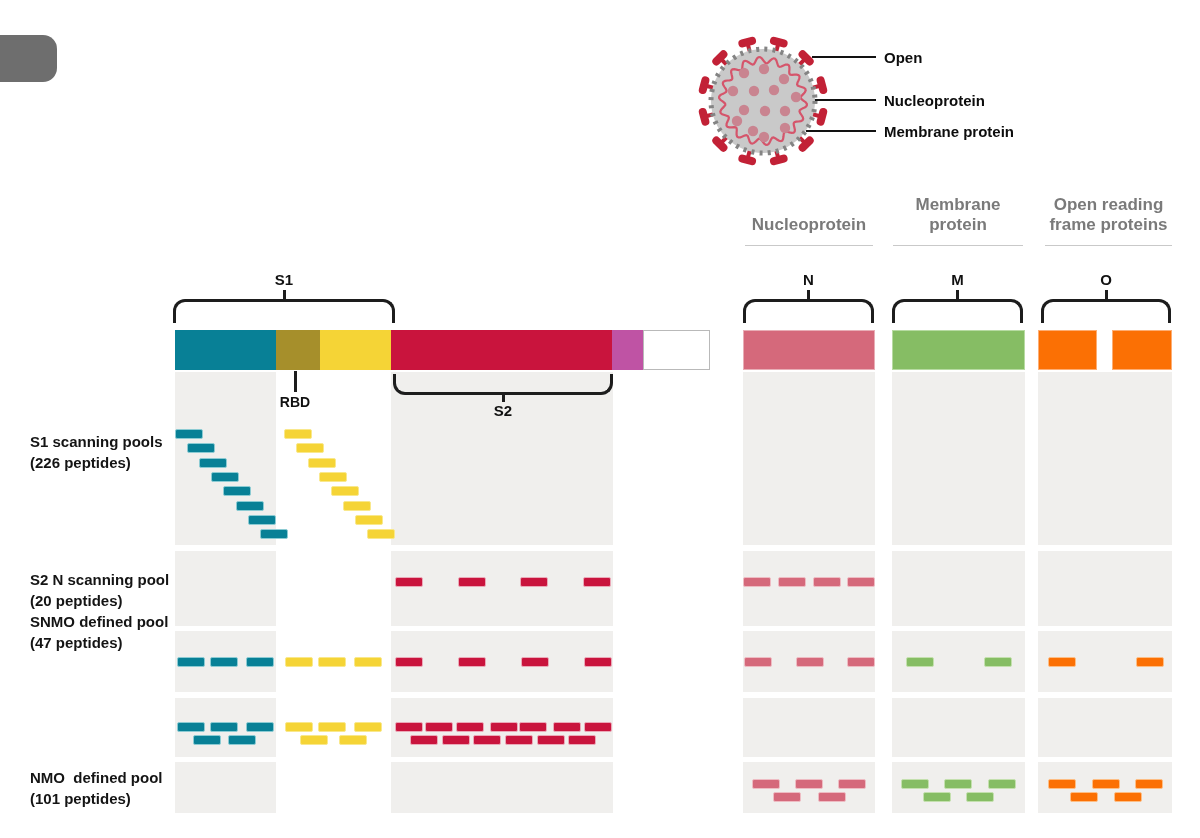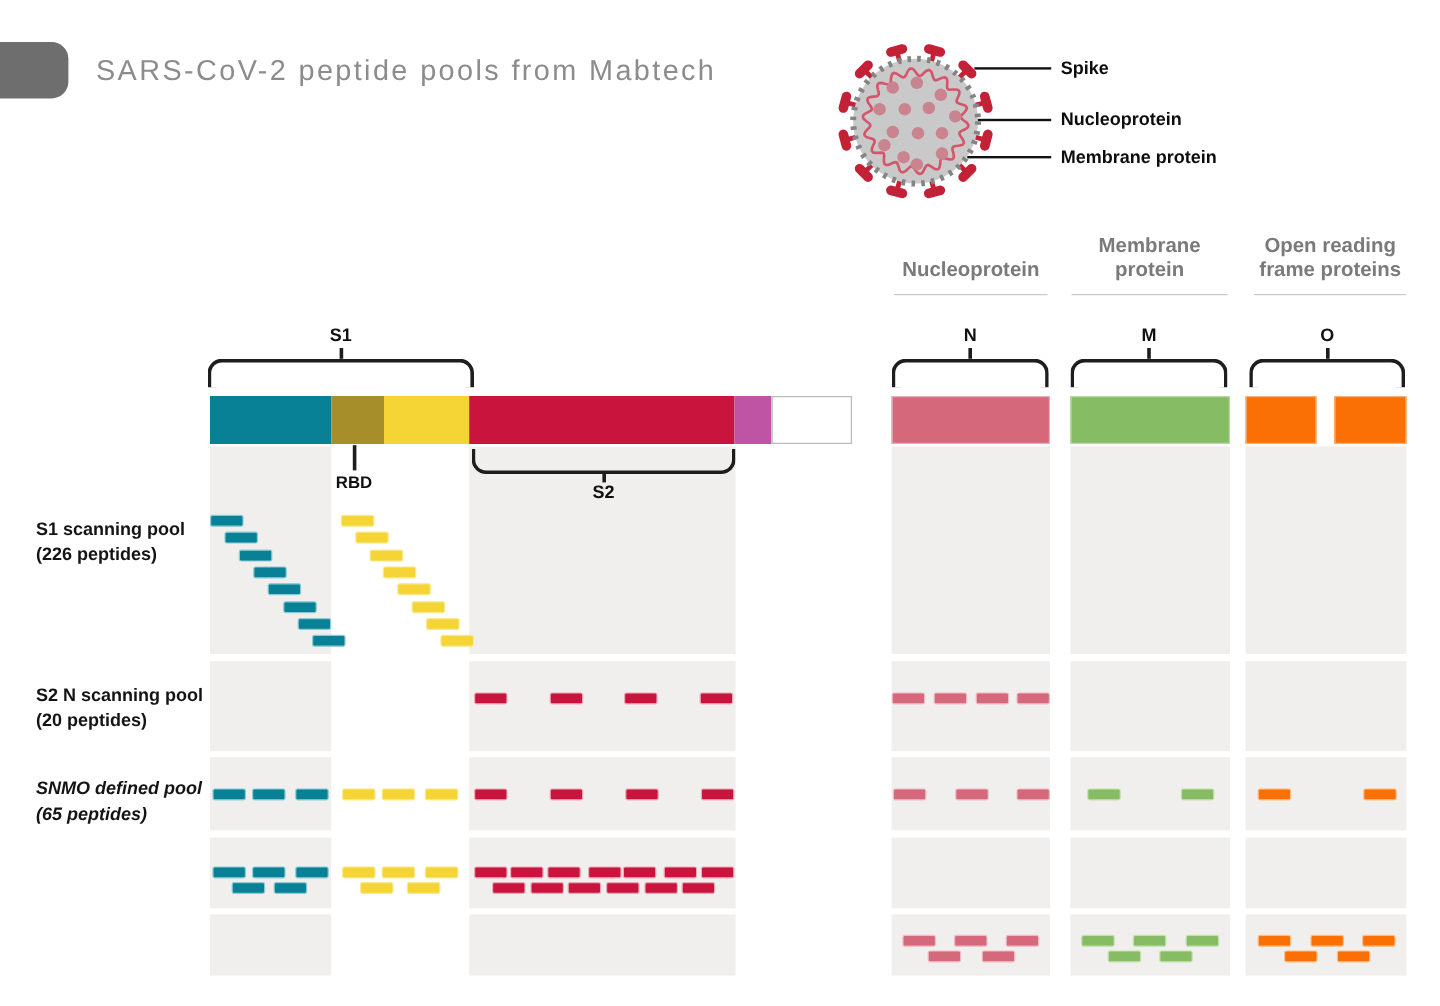--- a/index.html
+++ b/index.html
@@ -21,21 +21,20 @@
   .pep{width:28px;height:10px;border-radius:2px;box-sizing:border-box}
   .pool-label{left:30px;font-weight:bold;font-size:15px;line-height:21px;color:#141414;white-space:pre-wrap}
   .vline{height:2px;background:#121212}
   .vlabel{left:884px;transform:translateY(-50%);font-weight:bold;font-size:15px;color:#0d0d0d;white-space:nowrap}
 </style>
 </head>
 <body>
 
 <div class="stage">
   <div class="abs tab"></div>
-  <div class="abs title">SARS-CoV-2 peptide pools from Mabtech</div>
 <div class="abs band" style="left: 175px; top: 372px; width: 101px; height: 173px;"></div>
     <div class="abs band" style="left: 391px; top: 372px; width: 222px; height: 173px;"></div>
     <div class="abs band" style="left: 743px; top: 372px; width: 132px; height: 173px;"></div>
     <div class="abs band" style="left: 892px; top: 372px; width: 133px; height: 173px;"></div>
     <div class="abs band" style="left: 1038px; top: 372px; width: 134px; height: 173px;"></div>
     <div class="abs band" style="left: 175px; top: 551px; width: 101px; height: 75px;"></div>
     <div class="abs band" style="left: 391px; top: 551px; width: 222px; height: 75px;"></div>
     <div class="abs band" style="left: 743px; top: 551px; width: 132px; height: 75px;"></div>
     <div class="abs band" style="left: 892px; top: 551px; width: 133px; height: 75px;"></div>
     <div class="abs band" style="left: 1038px; top: 551px; width: 134px; height: 75px;"></div>
@@ -79,21 +78,21 @@
     <div class="abs " style="left: 956px; top: 290px; width: 3px; height: 9px; background: rgb(29, 29, 29);"></div>
     <div class="abs brace-label" style="left: 957.5px; top: 271px;">M</div>
     <div class="abs brace-up" style="left: 1041px; width: 130px;"></div>
     <div class="abs " style="left: 1104.5px; top: 290px; width: 3px; height: 9px; background: rgb(29, 29, 29);"></div>
     <div class="abs brace-label" style="left: 1106px; top: 271px;">O</div>
     <div class="abs brace-down" style="left: 393px; width: 220px;"></div>
     <div class="abs " style="left: 501.5px; top: 394px; width: 3px; height: 8px; background: rgb(29, 29, 29);"></div>
     <div class="abs brace-label" style="left: 503px; top: 402px;">S2</div>
     <div class="abs " style="left: 294px; top: 371px; width: 3px; height: 21px; background: rgb(29, 29, 29);"></div>
     <div class="abs brace-label" style="left: 295px; top: 394px; font-size: 14px;">RBD</div>
-    <div class="abs pool-label" style="top: 431px;"><div>S1 scanning pool</div><div>(226 peptides)</div></div>
+    <div class="abs pool-label" style="top: 431px;"><div>S1 scanning pools</div><div>(226 peptides)</div></div>
     <div class="abs pep" style="left: 175px; top: 429px; background: rgb(8, 128, 150); border: 1px solid rgb(140, 203, 211);"></div>
     <div class="abs pep" style="left: 187px; top: 443px; background: rgb(8, 128, 150); border: 1px solid rgb(140, 203, 211);"></div>
     <div class="abs pep" style="left: 199px; top: 458px; background: rgb(8, 128, 150); border: 1px solid rgb(140, 203, 211);"></div>
     <div class="abs pep" style="left: 211px; top: 472px; background: rgb(8, 128, 150); border: 1px solid rgb(140, 203, 211);"></div>
     <div class="abs pep" style="left: 223px; top: 486px; background: rgb(8, 128, 150); border: 1px solid rgb(140, 203, 211);"></div>
     <div class="abs pep" style="left: 236px; top: 501px; background: rgb(8, 128, 150); border: 1px solid rgb(140, 203, 211);"></div>
     <div class="abs pep" style="left: 248px; top: 515px; background: rgb(8, 128, 150); border: 1px solid rgb(140, 203, 211);"></div>
     <div class="abs pep" style="left: 260px; top: 529px; background: rgb(8, 128, 150); border: 1px solid rgb(140, 203, 211);"></div>
     <div class="abs pep" style="left: 284px; top: 429px; background: rgb(245, 212, 54); border: 1px solid rgb(249, 232, 140);"></div>
     <div class="abs pep" style="left: 296px; top: 443px; background: rgb(245, 212, 54); border: 1px solid rgb(249, 232, 140);"></div>
@@ -105,21 +104,21 @@
     <div class="abs pep" style="left: 367px; top: 529px; background: rgb(245, 212, 54); border: 1px solid rgb(249, 232, 140);"></div>
     <div class="abs pool-label" style="top: 569px;"><div>S2 N scanning pool</div><div>(20 peptides)</div></div>
     <div class="abs pep" style="left: 395px; top: 577px; background: rgb(201, 20, 61); border: 1px solid rgb(235, 169, 184);"></div>
     <div class="abs pep" style="left: 458px; top: 577px; background: rgb(201, 20, 61); border: 1px solid rgb(235, 169, 184);"></div>
     <div class="abs pep" style="left: 520px; top: 577px; background: rgb(201, 20, 61); border: 1px solid rgb(235, 169, 184);"></div>
     <div class="abs pep" style="left: 583px; top: 577px; background: rgb(201, 20, 61); border: 1px solid rgb(235, 169, 184);"></div>
     <div class="abs pep" style="left: 743px; top: 577px; background: rgb(213, 105, 123); border: 1px solid rgb(238, 188, 195);"></div>
     <div class="abs pep" style="left: 778px; top: 577px; background: rgb(213, 105, 123); border: 1px solid rgb(238, 188, 195);"></div>
     <div class="abs pep" style="left: 813px; top: 577px; background: rgb(213, 105, 123); border: 1px solid rgb(238, 188, 195);"></div>
     <div class="abs pep" style="left: 847px; top: 577px; background: rgb(213, 105, 123); border: 1px solid rgb(238, 188, 195);"></div>
-    <div class="abs pool-label" style="top: 647px; font-style: italic;"><div>SNMO defined pool</div><div>(65 peptides)</div></div>
+    <div class="abs pool-label" style="top: 611px;"><div>SNMO defined pool</div><div>(47 peptides)</div></div>
     <div class="abs pep" style="left: 177px; top: 657px; background: rgb(8, 128, 150); border: 1px solid rgb(140, 203, 211);"></div>
     <div class="abs pep" style="left: 210px; top: 657px; background: rgb(8, 128, 150); border: 1px solid rgb(140, 203, 211);"></div>
     <div class="abs pep" style="left: 246px; top: 657px; background: rgb(8, 128, 150); border: 1px solid rgb(140, 203, 211);"></div>
     <div class="abs pep" style="left: 285px; top: 657px; background: rgb(245, 212, 54); border: 1px solid rgb(249, 232, 140);"></div>
     <div class="abs pep" style="left: 318px; top: 657px; background: rgb(245, 212, 54); border: 1px solid rgb(249, 232, 140);"></div>
     <div class="abs pep" style="left: 354px; top: 657px; background: rgb(245, 212, 54); border: 1px solid rgb(249, 232, 140);"></div>
     <div class="abs pep" style="left: 395px; top: 657px; background: rgb(201, 20, 61); border: 1px solid rgb(235, 169, 184);"></div>
     <div class="abs pep" style="left: 458px; top: 657px; background: rgb(201, 20, 61); border: 1px solid rgb(235, 169, 184);"></div>
     <div class="abs pep" style="left: 521px; top: 657px; background: rgb(201, 20, 61); border: 1px solid rgb(235, 169, 184);"></div>
     <div class="abs pep" style="left: 584px; top: 657px; background: rgb(201, 20, 61); border: 1px solid rgb(235, 169, 184);"></div>
@@ -146,37 +145,38 @@
     <div class="abs pep" style="left: 490px; top: 722px; background: rgb(201, 20, 61); border: 1px solid rgb(235, 169, 184);"></div>
     <div class="abs pep" style="left: 519px; top: 722px; background: rgb(201, 20, 61); border: 1px solid rgb(235, 169, 184);"></div>
     <div class="abs pep" style="left: 553px; top: 722px; background: rgb(201, 20, 61); border: 1px solid rgb(235, 169, 184);"></div>
     <div class="abs pep" style="left: 584px; top: 722px; background: rgb(201, 20, 61); border: 1px solid rgb(235, 169, 184);"></div>
     <div class="abs pep" style="left: 410px; top: 735px; background: rgb(201, 20, 61); border: 1px solid rgb(235, 169, 184);"></div>
     <div class="abs pep" style="left: 442px; top: 735px; background: rgb(201, 20, 61); border: 1px solid rgb(235, 169, 184);"></div>
     <div class="abs pep" style="left: 473px; top: 735px; background: rgb(201, 20, 61); border: 1px solid rgb(235, 169, 184);"></div>
     <div class="abs pep" style="left: 505px; top: 735px; background: rgb(201, 20, 61); border: 1px solid rgb(235, 169, 184);"></div>
     <div class="abs pep" style="left: 537px; top: 735px; background: rgb(201, 20, 61); border: 1px solid rgb(235, 169, 184);"></div>
     <div class="abs pep" style="left: 568px; top: 735px; background: rgb(201, 20, 61); border: 1px solid rgb(235, 169, 184);"></div>
+    <div class="abs pool-label" style="top: 767px;"><div>NMO  defined pool</div><div>(101 peptides)</div></div>
     <div class="abs pep" style="left: 752px; top: 779px; background: rgb(213, 105, 123); border: 1px solid rgb(238, 188, 195);"></div>
     <div class="abs pep" style="left: 795px; top: 779px; background: rgb(213, 105, 123); border: 1px solid rgb(238, 188, 195);"></div>
     <div class="abs pep" style="left: 838px; top: 779px; background: rgb(213, 105, 123); border: 1px solid rgb(238, 188, 195);"></div>
     <div class="abs pep" style="left: 773px; top: 792px; background: rgb(213, 105, 123); border: 1px solid rgb(238, 188, 195);"></div>
     <div class="abs pep" style="left: 818px; top: 792px; background: rgb(213, 105, 123); border: 1px solid rgb(238, 188, 195);"></div>
     <div class="abs pep" style="left: 901px; top: 779px; background: rgb(134, 189, 100); border: 1px solid rgb(196, 224, 174);"></div>
     <div class="abs pep" style="left: 944px; top: 779px; background: rgb(134, 189, 100); border: 1px solid rgb(196, 224, 174);"></div>
     <div class="abs pep" style="left: 988px; top: 779px; background: rgb(134, 189, 100); border: 1px solid rgb(196, 224, 174);"></div>
     <div class="abs pep" style="left: 923px; top: 792px; background: rgb(134, 189, 100); border: 1px solid rgb(196, 224, 174);"></div>
     <div class="abs pep" style="left: 966px; top: 792px; background: rgb(134, 189, 100); border: 1px solid rgb(196, 224, 174);"></div>
     <div class="abs pep" style="left: 1048px; top: 779px; background: rgb(251, 112, 4); border: 1px solid rgb(253, 190, 133);"></div>
     <div class="abs pep" style="left: 1092px; top: 779px; background: rgb(251, 112, 4); border: 1px solid rgb(253, 190, 133);"></div>
     <div class="abs pep" style="left: 1135px; top: 779px; background: rgb(251, 112, 4); border: 1px solid rgb(253, 190, 133);"></div>
     <div class="abs pep" style="left: 1070px; top: 792px; background: rgb(251, 112, 4); border: 1px solid rgb(253, 190, 133);"></div>
     <div class="abs pep" style="left: 1114px; top: 792px; background: rgb(251, 112, 4); border: 1px solid rgb(253, 190, 133);"></div>
     <div class="abs vline" style="left: 812px; top: 56px; width: 64px;"></div>
-    <div class="abs vlabel" style="top: 57px;">Spike</div>
+    <div class="abs vlabel" style="top: 57px;">Open</div>
     <div class="abs vline" style="left: 803px; top: 99px; width: 73px;"></div>
     <div class="abs vlabel" style="top: 100px;">Nucleoprotein</div>
     <div class="abs vline" style="left: 806px; top: 130px; width: 70px;"></div>
     <div class="abs vlabel" style="top: 131px;">Membrane protein</div>
     <svg viewBox="0 0 160 160" style="position: absolute; left: 683px; top: 21px; width: 160px; height: 160px;">
       <line x1="124.43258800929715" y1="91.90567607471596" x2="138.92147540363317" y2="95.78796175125376" stroke="#c22136" stroke-width="4"></line>
       <rect x="-9" y="-4" width="18" height="8" rx="4" fill="#c22136" transform="translate(138.92147540363317 95.78796175125376) rotate(105)"></rect>
       <line x1="112.5269119345812" y1="112.5269119345812" x2="123.1335136523794" y2="123.13351365237939" stroke="#c22136" stroke-width="4"></line>
       <rect x="-9" y="-4" width="18" height="8" rx="4" fill="#c22136" transform="translate(123.1335136523794 123.13351365237939) rotate(135)"></rect>
       <line x1="91.90567607471596" y1="124.43258800929715" x2="95.78796175125376" y2="138.92147540363317" stroke="#c22136" stroke-width="4"></line>

